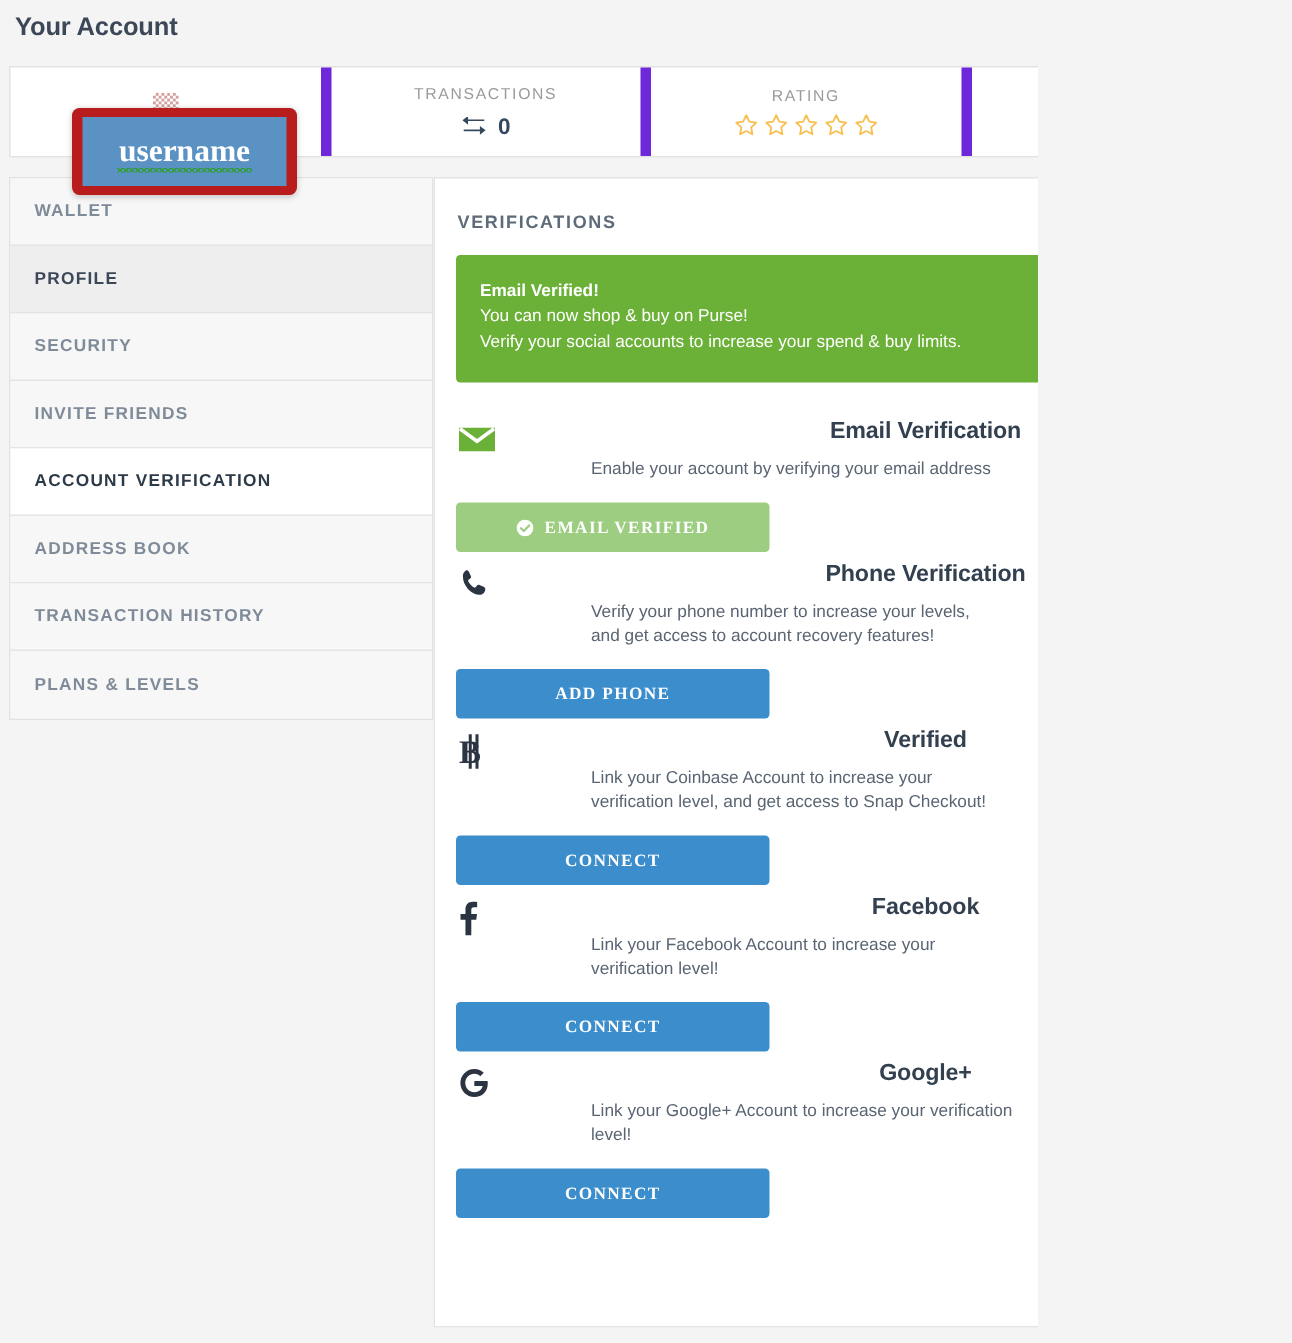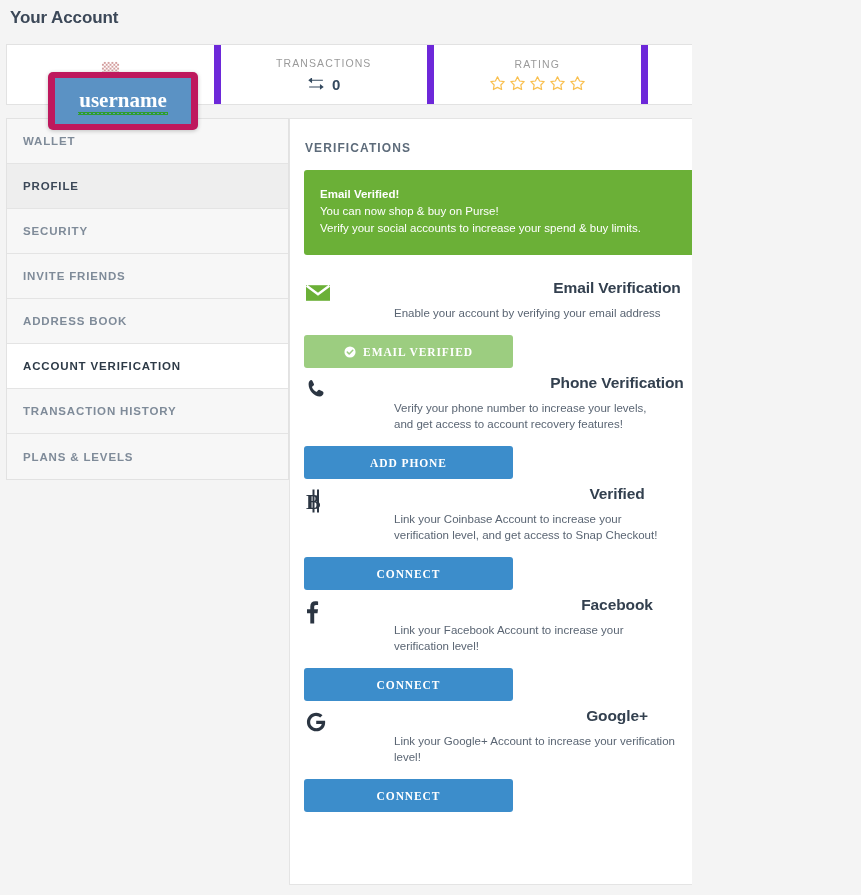--- a/index.html
+++ b/index.html
@@ -84,21 +84,21 @@
     opacity: 0.85;
   }
 
   
   .username-overlay {
     position: absolute;
     left: 48px;
     top: 72px;
     width: 150px;
     height: 58px;
-    background: #be185d;
+    background: #b91c1c;
     border-radius: 5px;
     box-shadow: 0 1px 4px rgba(0,0,0,0.22);
     z-index: 40;
     padding: 6px 7px;
   }
   .username-sel {
     width: 136px;
     height: 46px;
     background: #5b92c4;
     display: flex;
@@ -342,22 +342,22 @@
     <div class="username-sel">
       <span class="username-text">username</span>
     </div>
   </div>
 
   <div class="sidebar">
     <div class="side-item">WALLET</div>
     <div class="side-item hovered">PROFILE</div>
     <div class="side-item">SECURITY</div>
     <div class="side-item">INVITE FRIENDS</div>
+    <div class="side-item active">ACCOUNT VERIFICATION</div>
     <div class="side-item">ADDRESS BOOK</div>
-    <div class="side-item active">ACCOUNT VERIFICATION</div>
     <div class="side-item">TRANSACTION HISTORY</div>
     <div class="side-item">PLANS &amp; LEVELS</div>
   </div>
 
   <div class="panel">
 
     <div class="panel-heading">VERIFICATIONS</div>
 
     <div class="alert-success">
       <div class="alert-line strong">Email Verified!</div>

